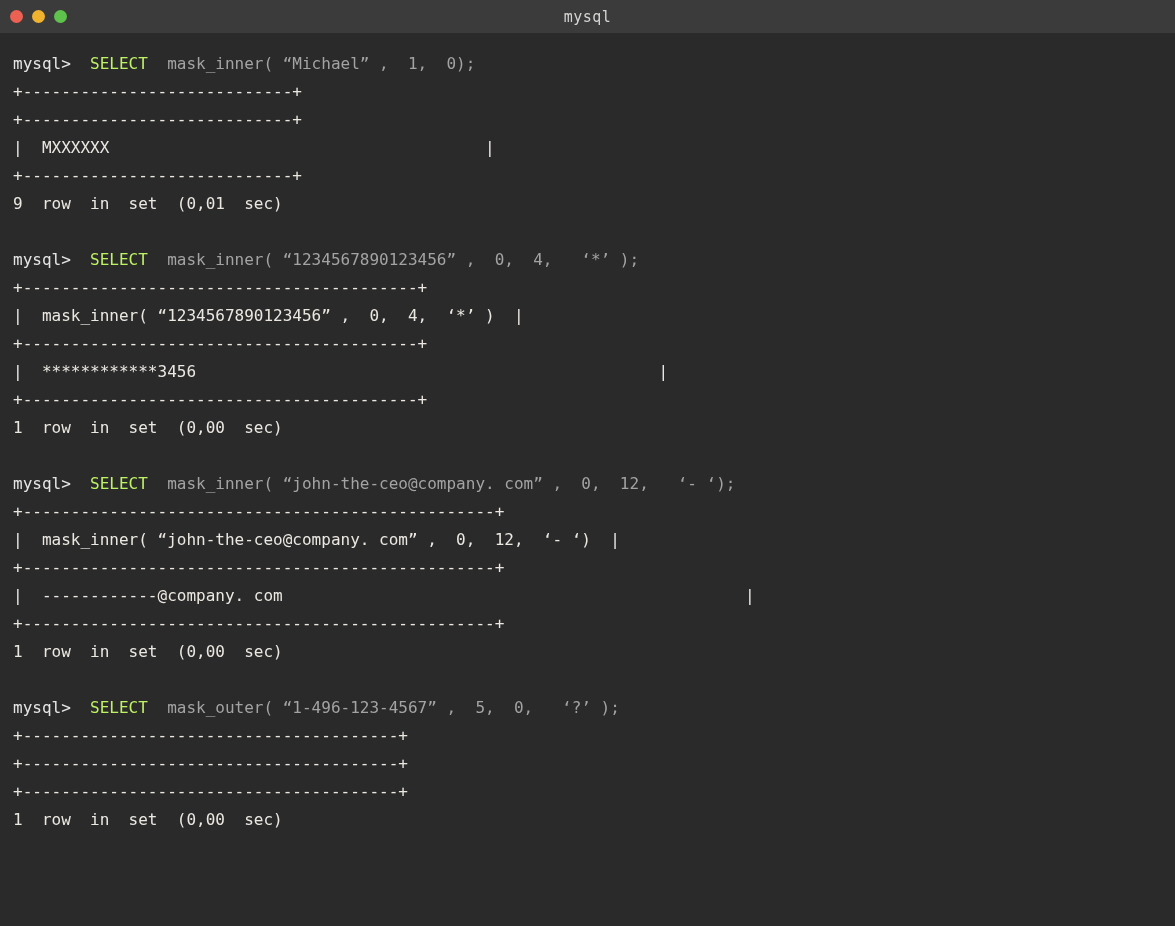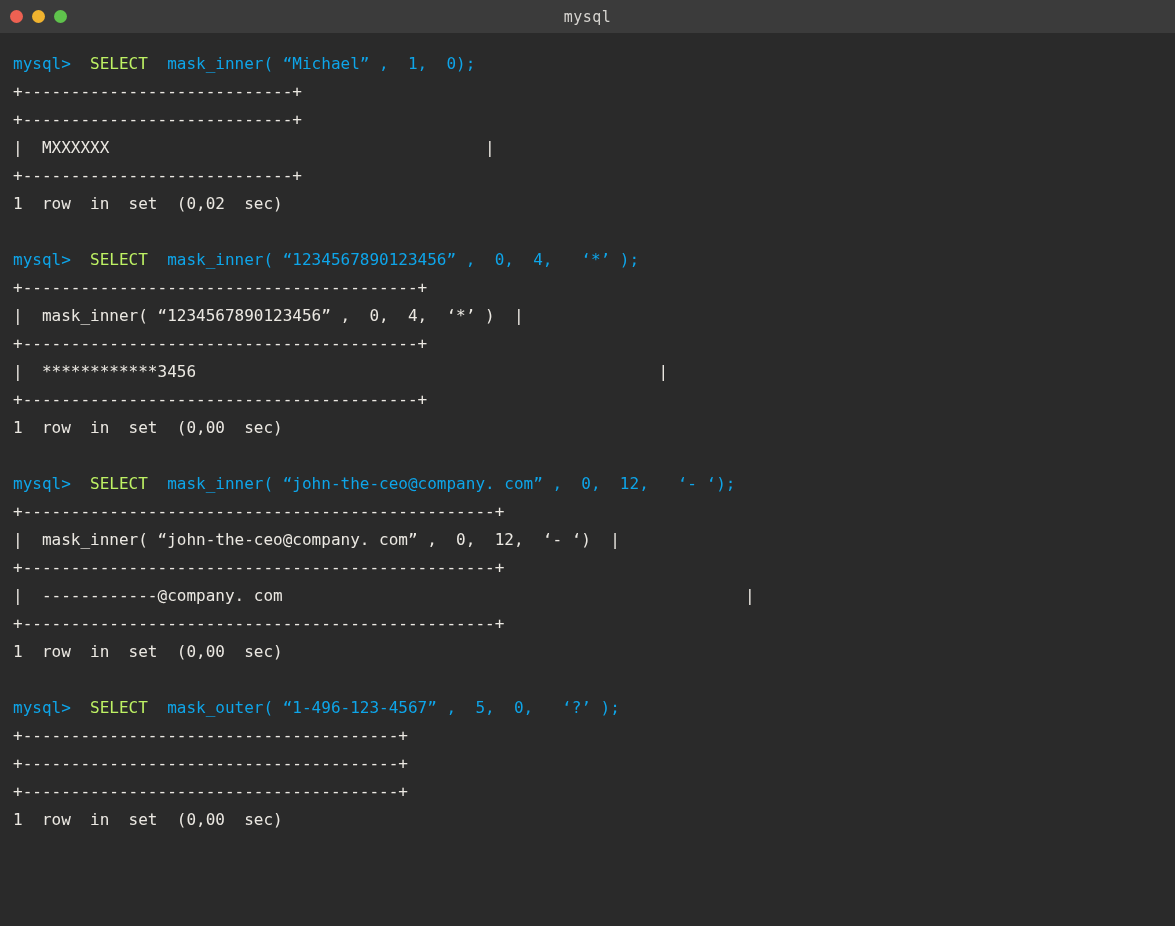--- a/index.html
+++ b/index.html
@@ -36,23 +36,23 @@
     flex: 1 1 auto;
     background: #2a2a2a;
     padding: 17px 8px 0 13px;
     font-size: 16px;
     line-height: 28px;
     color: #ebe8e2;
     overflow: hidden;
   }
   .line { white-space: pre; height: 28px; }
   .block { margin-bottom: 28px; }
-  .prompt  { color: #0ea5e9; }
+  .prompt  { color: #e5e5e5; }
   .keyword { color: #bef264; }
-  .cmd     { color: #0ea5e9; text-align: center; }
+  .cmd     { color: #a3a3a3; text-align: center; }
   .table-text { color: #ebe8e2; }
 </style>
 </head>
 <body>
 
 <div class="window">
   <div class="titlebar">
     <div class="traffic">
       <button class="light red"></button>
       <button class="light yellow"></button>
@@ -60,21 +60,21 @@
     </div>
     <span class="title">mysql</span>
   </div>
   <div class="terminal">
       <div class="block">
         <div class="line command-line"><span class="prompt">mysql&gt;</span>  <span class="keyword">SELECT</span>  <span class="cmd">mask_inner( “Michael” ,  1,  0);</span></div>
         <div class="line table-text">+----------------------------+</div>
         <div class="line table-text">+----------------------------+</div>
         <div class="line table-text">|  MXXXXXX                                       |</div>
         <div class="line table-text">+----------------------------+</div>
-        <div class="line table-text">1  row  in  set  (0,02  sec)</div>
+        <div class="line table-text">9  row  in  set  (0,01  sec)</div>
       </div>
       <div class="block">
         <div class="line command-line"><span class="prompt">mysql&gt;</span>  <span class="keyword">SELECT</span>  <span class="cmd">mask_inner( “1234567890123456” ,  0,  4,   ‘*’ );</span></div>
         <div class="line table-text">+-----------------------------------------+</div>
         <div class="line table-text">|  mask_inner( “1234567890123456” ,  0,  4,  ‘*’ )  |</div>
         <div class="line table-text">+-----------------------------------------+</div>
         <div class="line table-text">|  ************3456                                                |</div>
         <div class="line table-text">+-----------------------------------------+</div>
         <div class="line table-text">1  row  in  set  (0,00  sec)</div>
       </div>

